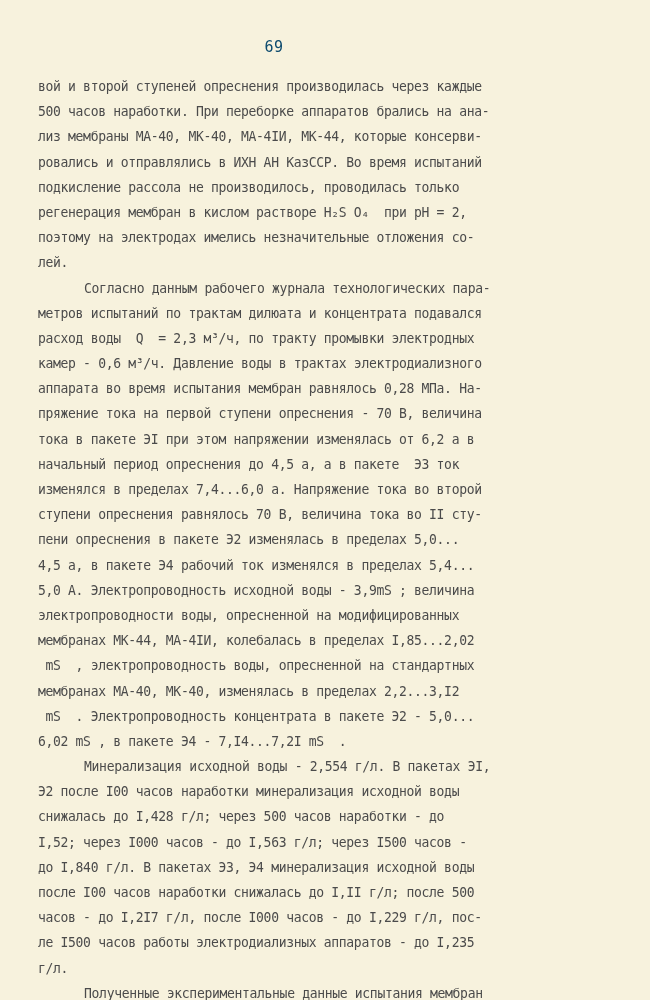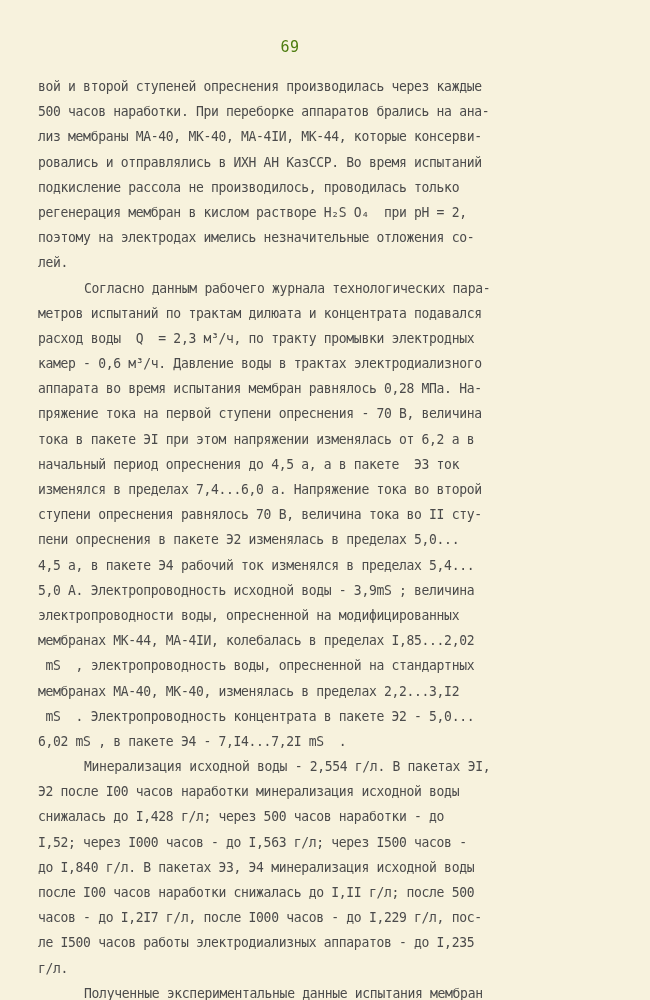--- a/index.html
+++ b/index.html
@@ -5,21 +5,21 @@
     html, body { margin: 0; padding: 0; }
     body {
       width: 650px; height: 1000px; overflow: hidden;
       background: #f6f1dc;
       font-family: "DejaVu Sans Mono", "Liberation Mono", monospace;
       color: #4a4a4a;
     }
     .page { position: relative; width: 650px; height: 1000px; background: #f7f2dd; }
     .page-number {
       position: absolute; top: 38px; left: 0; width: 548px; text-align: center;
-      font-size: 15px; color: #4d7c0f; letter-spacing: 0.5px; margin-left: 16px;
+      font-size: 15px; color: #0c4a6e; letter-spacing: 0.5px;
     }
     .body-text { position: absolute; left: 38px; top: 74px; width: 580px; }
     .line {
       height: 25.2px; line-height: 25.2px; font-size: 13.6px;
       white-space: pre; letter-spacing: -0.35px; color: #4b4b4b;
       font-family: "DejaVu Sans Mono", "Liberation Mono", monospace;
       transform: scaleX(0.96); transform-origin: left center;
     }
     .indent { padding-left: 48px; }
   </style>

